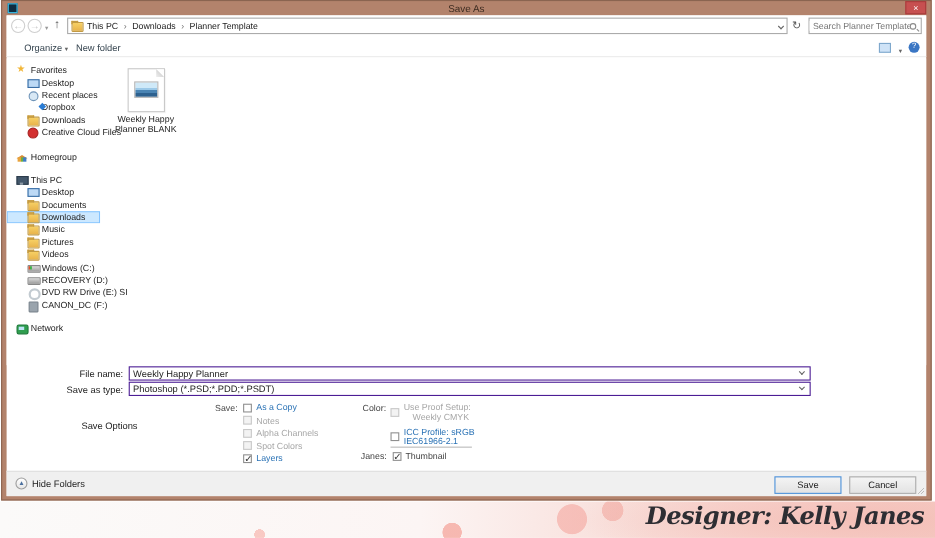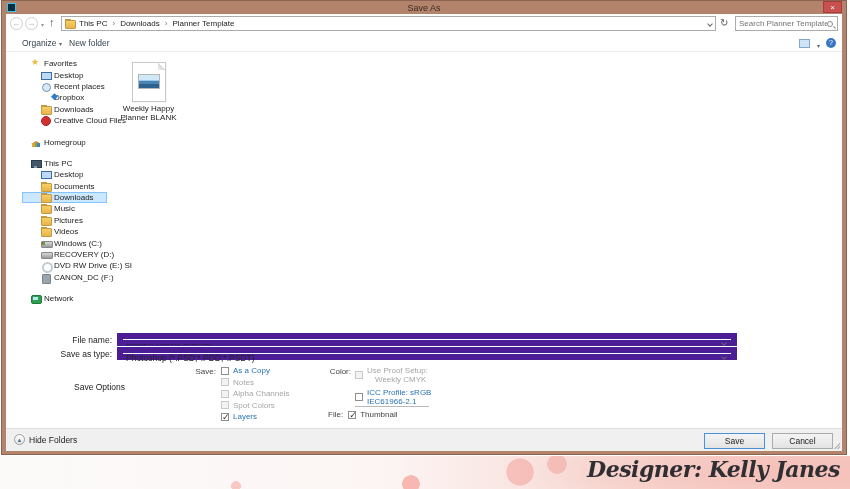--- a/index.html
+++ b/index.html
@@ -51,21 +51,21 @@
              border-bottom:1px solid #ececec; background:#fff; }
   .tool-item { position:absolute; top:4px; font-size:8.5px; color:#35444f; }
   .view-icon { position:absolute; right:32px; top:5px; width:11px; height:9px;
                background:#cfe3f7; border:1px solid #7fa8cc; }
   .view-caret { position:absolute; right:22px; top:8px; font-size:6px; color:#666; }
   .help-icon { position:absolute; right:6px; top:4px; width:10px; height:10px;
                border-radius:50%; background:#3a76c4; color:#fff; font-size:7px;
                line-height:10px; text-align:center; }
 
   
-  .main { position:absolute; left:16px; top:39px; right:0; height:279px; background:#fff; display:flex; }
+  .main { position:absolute; left:0; top:39px; right:0; height:279px; background:#fff; display:flex; }
   .sidebar { width:85px; padding-top:5px; flex:none; }
   .srow { display:flex; align-items:center; height:11.4px; padding-left:9px;
           font-size:8px; color:#222; white-space:nowrap; cursor:default; }
   .srow.child { padding-left:19px;text-align:right; }
   .srow.selected { background:#cce8ff; box-shadow:inset 0 0 0 1px #84c3ff; }
   .sgap { height:10px; }
 
   .ic { display:inline-block; width:10px; height:9px; margin-right:3px; position:relative; flex:none; }
   .ic-star::before { content:"★"; color:#f2b637; font-size:9px; line-height:9px; position:absolute; top:-1px; }
   .ic-monitor { }
@@ -109,21 +109,21 @@
   .file-icon .fold { position:absolute; right:0; top:0; width:7px; height:7px;
                      background:linear-gradient(225deg,#fff 48%,#d8d8d8 50%, #eee 100%); }
   .file-icon .thumb { position:absolute; left:5px; top:11px; width:22px; height:15px;
                       border:1px solid #b5b5b5;
                       background:linear-gradient(#cfe9f8 0 35%, #9cc9e8 35% 50%, #4a84b3 50% 70%, #2d618f 70%); }
   .file-label { margin-top:3px; font-size:8px; line-height:8.5px; color:#222; }
 
   
   .field-row { position:absolute; left:0; right:0; height:13px; }
   .field-label { position:absolute; left:0; width:106px; text-align:right; font-size:8.5px; color:#222; top:2px; }
-  .combo { position:absolute; left:111px; width:620px; height:13px; border:6px solid #4c1d95;
+  .combo { position:absolute; left:111px; width:620px; height:13px; border:1px solid #4c1d95;
            background:#fff; font-size:8.5px; color:#222; }
   .combo input { border:none; outline:none; width:100%; height:100%; font-size:8.5px;
                  padding:0 14px 0 3px; color:#222; font-family:"Liberation Sans",sans-serif; background:transparent; }
   .combo .val { line-height:11px; padding:0 14px 0 3px; white-space:nowrap; overflow:hidden; }
   .combo .chev { position:absolute; right:5px; top:4px; }
 
   
   .options { position:absolute; left:0; top:350px; right:0; height:62px; font-size:8px; }
   .opt-static { position:absolute; color:#222; font-size:8.5px; }
   .grp-label { position:absolute; text-align:right; color:#444; }
@@ -354,21 +354,21 @@
       </div>
       <div class="opt-row" style="left:349px; top:24px;">
         <span class="cb"></span>
         <span class="two-line t-blue">
           <div>ICC Profile:  sRGB</div>
           <div>IEC61966-2.1</div>
         </span>
       </div>
       <div class="opt-hr" style="left:349px; top:42px;"></div>
       <div class="opt-row" style="left:322px; top:46px;">
-        <span class="t-dark" style="margin-right:5px;">File:</span>
+        <span class="t-dark" style="margin-right:5px;">Janes:</span>
         <span class="cb checked"></span>
         <span class="t-dark">Thumbnail</span>
       </div>
     </div>
 
     <div class="footer">
       <div class="hide-folders">
         <span class="hf-circle">▲</span>
         <span>Hide Folders</span>
       </div>

